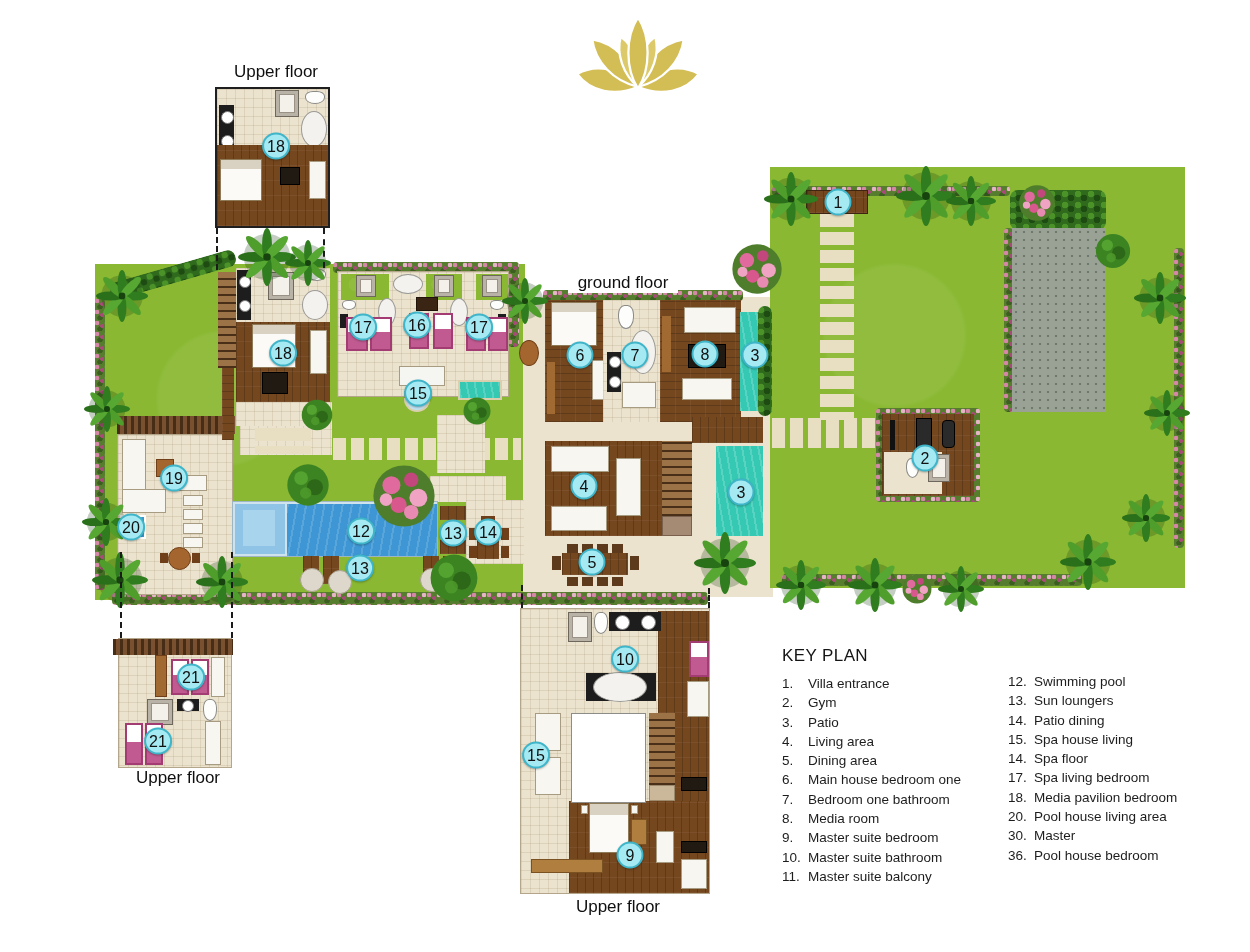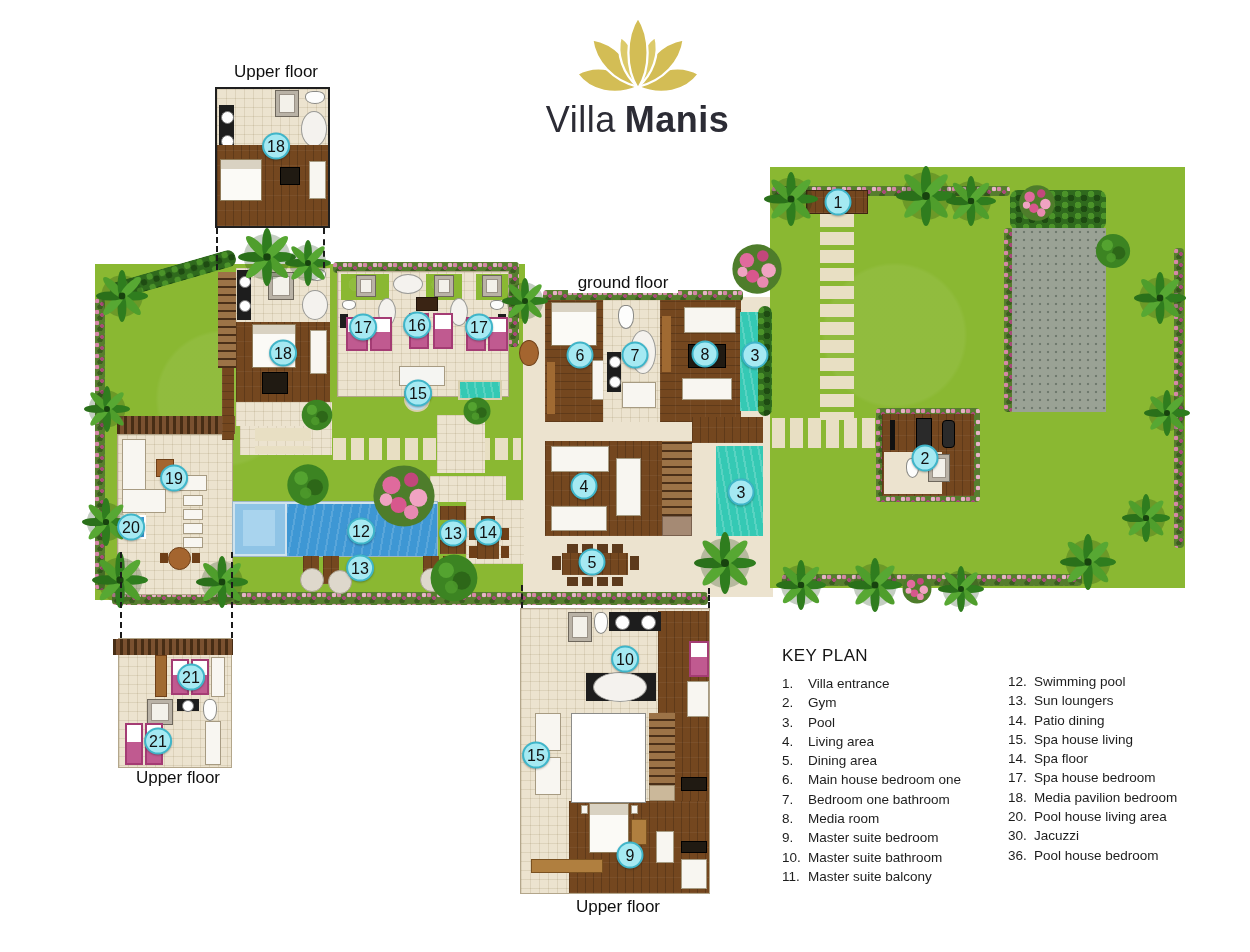--- a/index.html
+++ b/index.html
@@ -90,21 +90,20 @@
     <g stroke="#fff" stroke-width="2.5" fill="#d3bd55">
       <path transform="rotate(-78)" d="M0 0 C-16 -22 -16 -50 0 -68 C16 -50 16 -22 0 0 Z"></path>
       <path transform="rotate(78)" d="M0 0 C-16 -22 -16 -50 0 -68 C16 -50 16 -22 0 0 Z"></path>
       <path transform="rotate(-44)" d="M0 0 C-15 -23 -15 -52 0 -72 C15 -52 15 -23 0 0 Z"></path>
       <path transform="rotate(44)" d="M0 0 C-15 -23 -15 -52 0 -72 C15 -52 15 -23 0 0 Z"></path>
       <path transform="rotate(-19)" fill="#dcca6a" d="M0 0 C-11 -18 -11 -42 0 -58 C11 -42 11 -18 0 0 Z"></path>
       <path transform="rotate(19)" fill="#dcca6a" d="M0 0 C-11 -18 -11 -42 0 -58 C11 -42 11 -18 0 0 Z"></path>
       <path d="M0 2 C-14 -20 -14 -55 0 -76 C14 -55 14 -20 0 2 Z"></path>
     </g>
   </svg>
-  <div class="logo-title"><span>Villa</span><span class="bold">Manis</span></div>
 
   <div class="flabel" style="left:216px;top:62px;width:114px">Upper floor</div>
   <div class="abs tile unitborder" style="left:215px;top:87px;width:115px;height:141px">
     <div class="abs counter" style="left:2px;top:16px;width:15px;height:62px"></div>
     <div class="sink" style="left:4px;top:22px;width:11px;height:11px"></div>
     <div class="sink" style="left:4px;top:46px;width:11px;height:11px"></div>
     <div class="abs shower" style="left:58px;top:1px;width:24px;height:27px">
         <i></i>
       </div>
     <div class="abs toilet" style="left:88px;top:2px;width:20px;height:13px"></div>
@@ -468,21 +467,21 @@
       <div class="kp-row">
         <span class="kp-num">1.</span>
         <span>Villa entrance</span>
       </div>
       <div class="kp-row">
         <span class="kp-num">2.</span>
         <span>Gym</span>
       </div>
       <div class="kp-row">
         <span class="kp-num">3.</span>
-        <span>Pool</span>
+        <span>Patio</span>
       </div>
       <div class="kp-row">
         <span class="kp-num">4.</span>
         <span>Living area</span>
       </div>
       <div class="kp-row">
         <span class="kp-num">5.</span>
         <span>Dining area</span>
       </div>
       <div class="kp-row">
@@ -526,33 +525,33 @@
       <div class="kp-row">
         <span class="kp-num">15.</span>
         <span>Spa house living</span>
       </div>
       <div class="kp-row">
         <span class="kp-num">14.</span>
         <span>Spa floor</span>
       </div>
       <div class="kp-row">
         <span class="kp-num">17.</span>
-        <span>Spa house bedroom</span>
+        <span>Spa living bedroom</span>
       </div>
       <div class="kp-row">
         <span class="kp-num">18.</span>
         <span>Media pavilion bedroom</span>
       </div>
       <div class="kp-row">
         <span class="kp-num">20.</span>
         <span>Pool house living area</span>
       </div>
       <div class="kp-row">
         <span class="kp-num">30.</span>
-        <span>Jacuzzi</span>
+        <span>Master</span>
       </div>
       <div class="kp-row">
         <span class="kp-num">36.</span>
         <span>Pool house bedroom</span>
       </div>
     </div>
 
 </div>
 
 </body></html>

